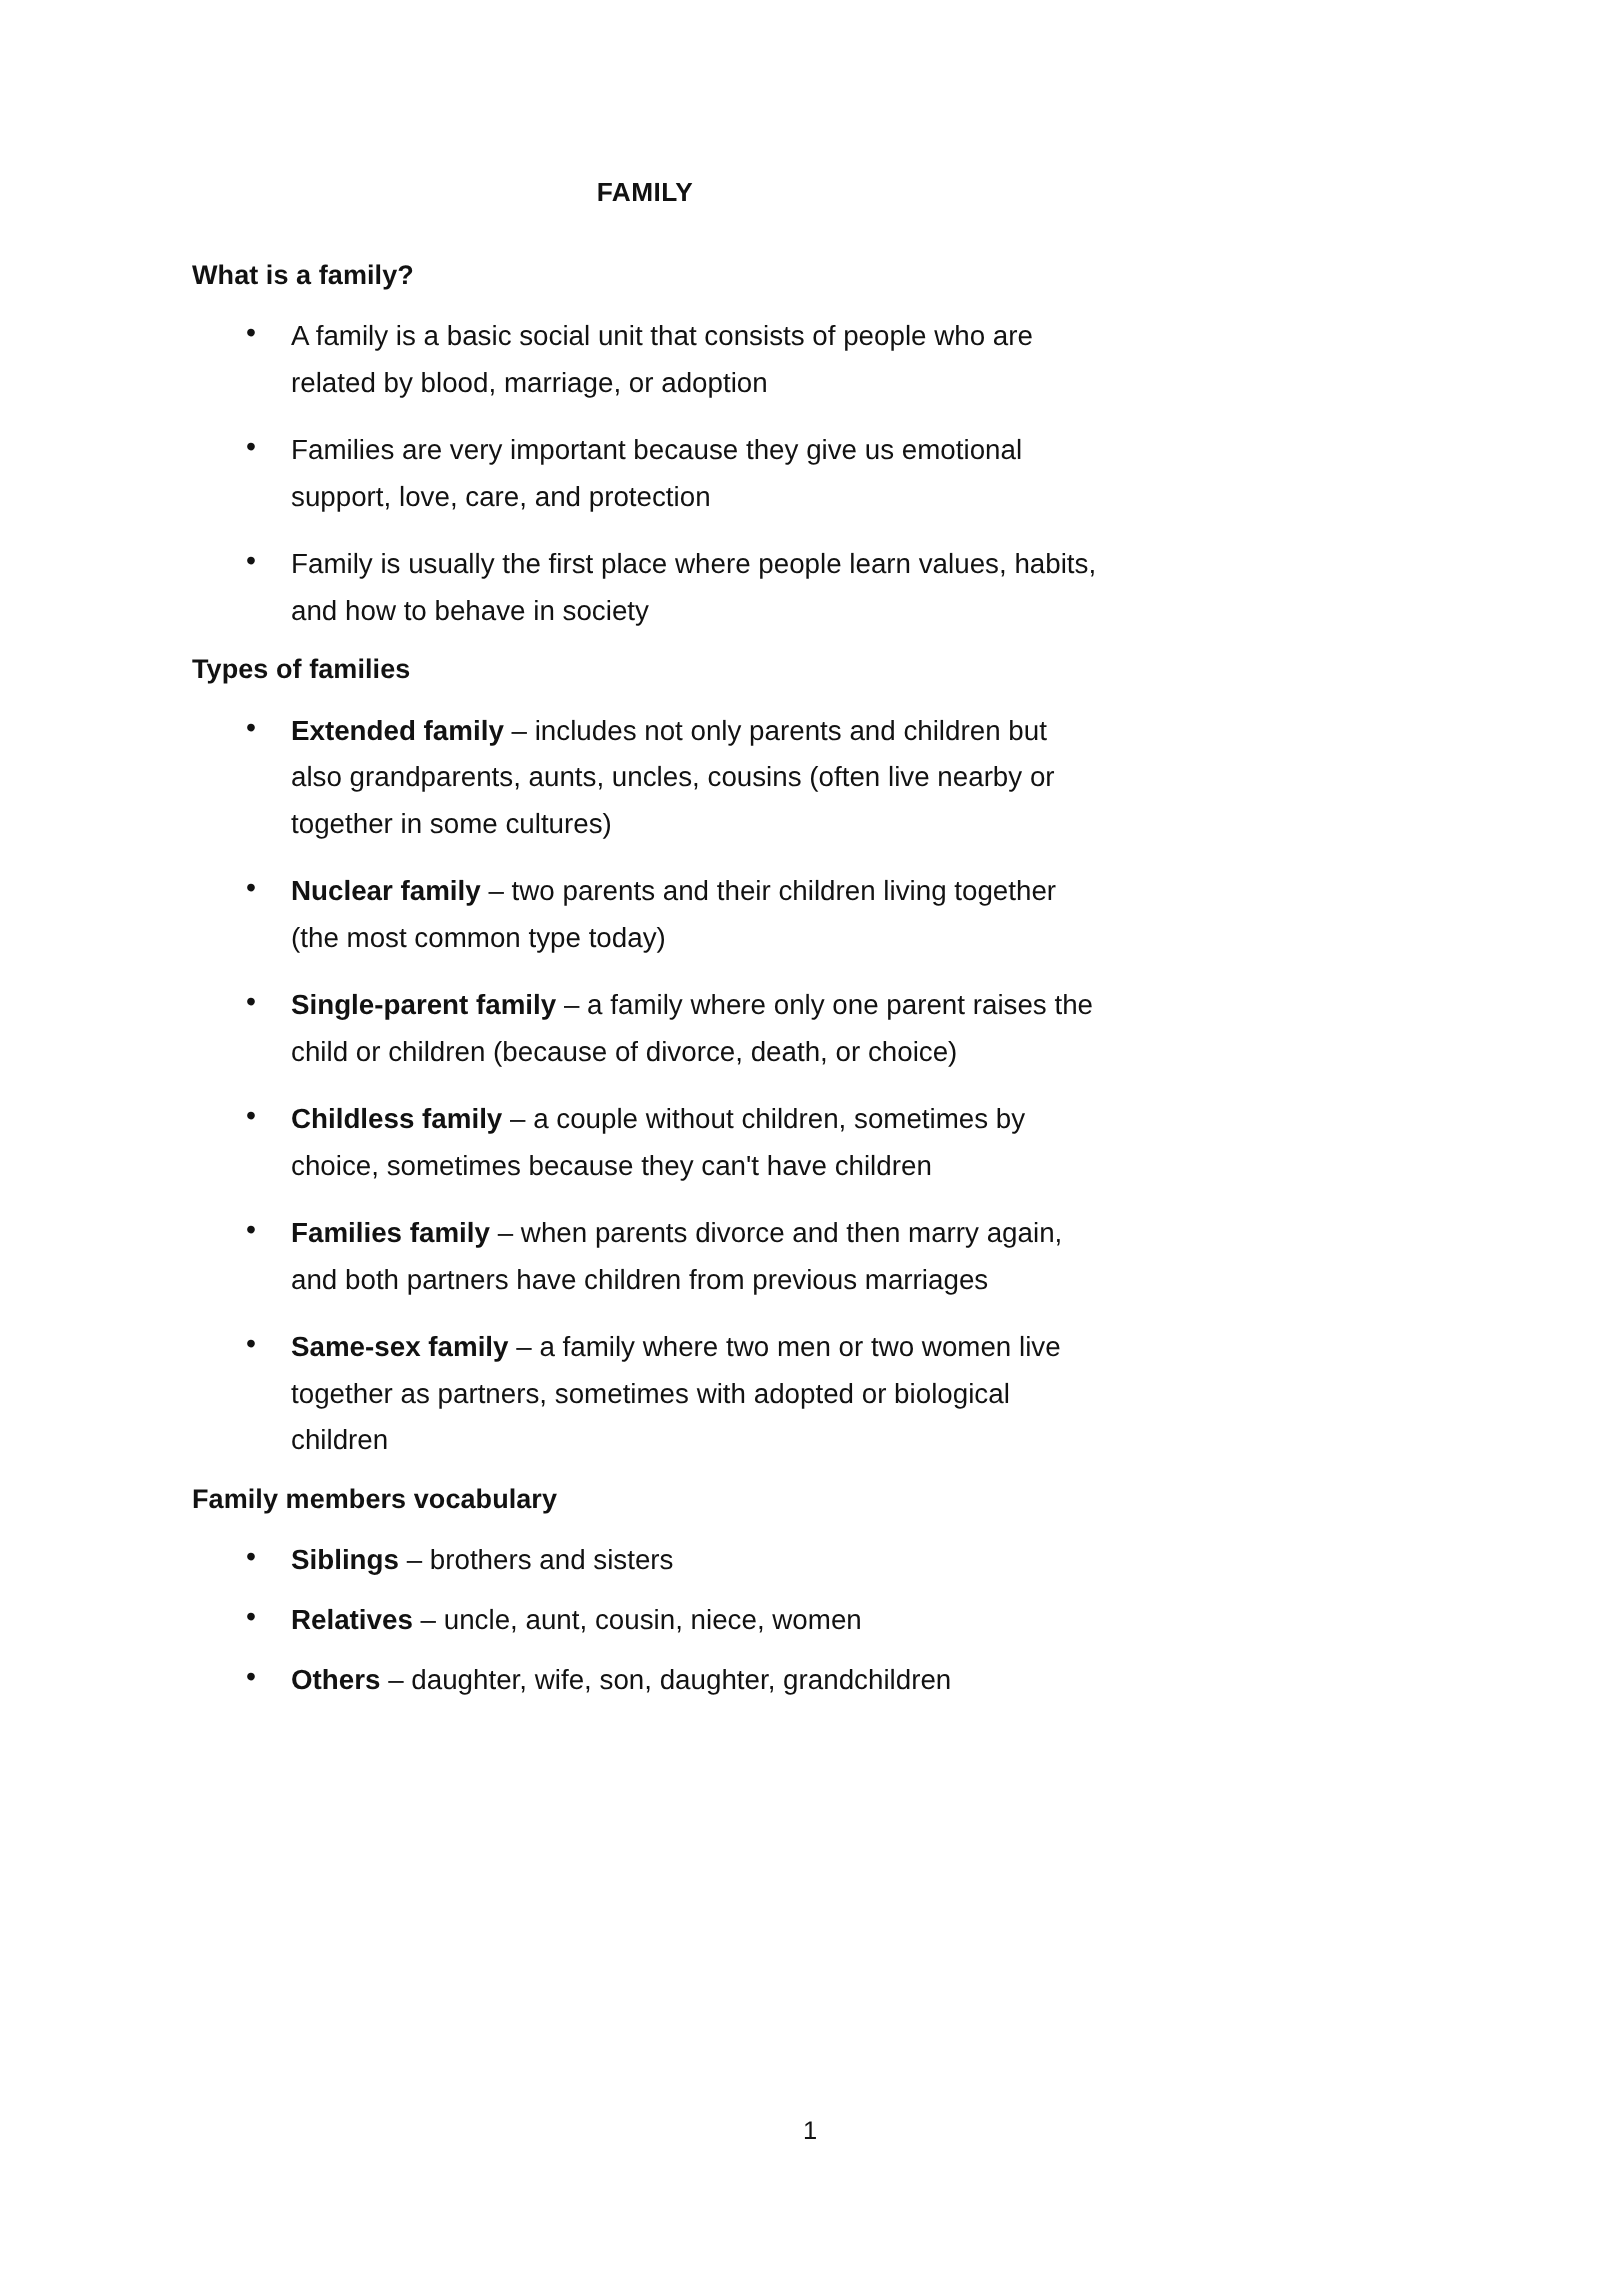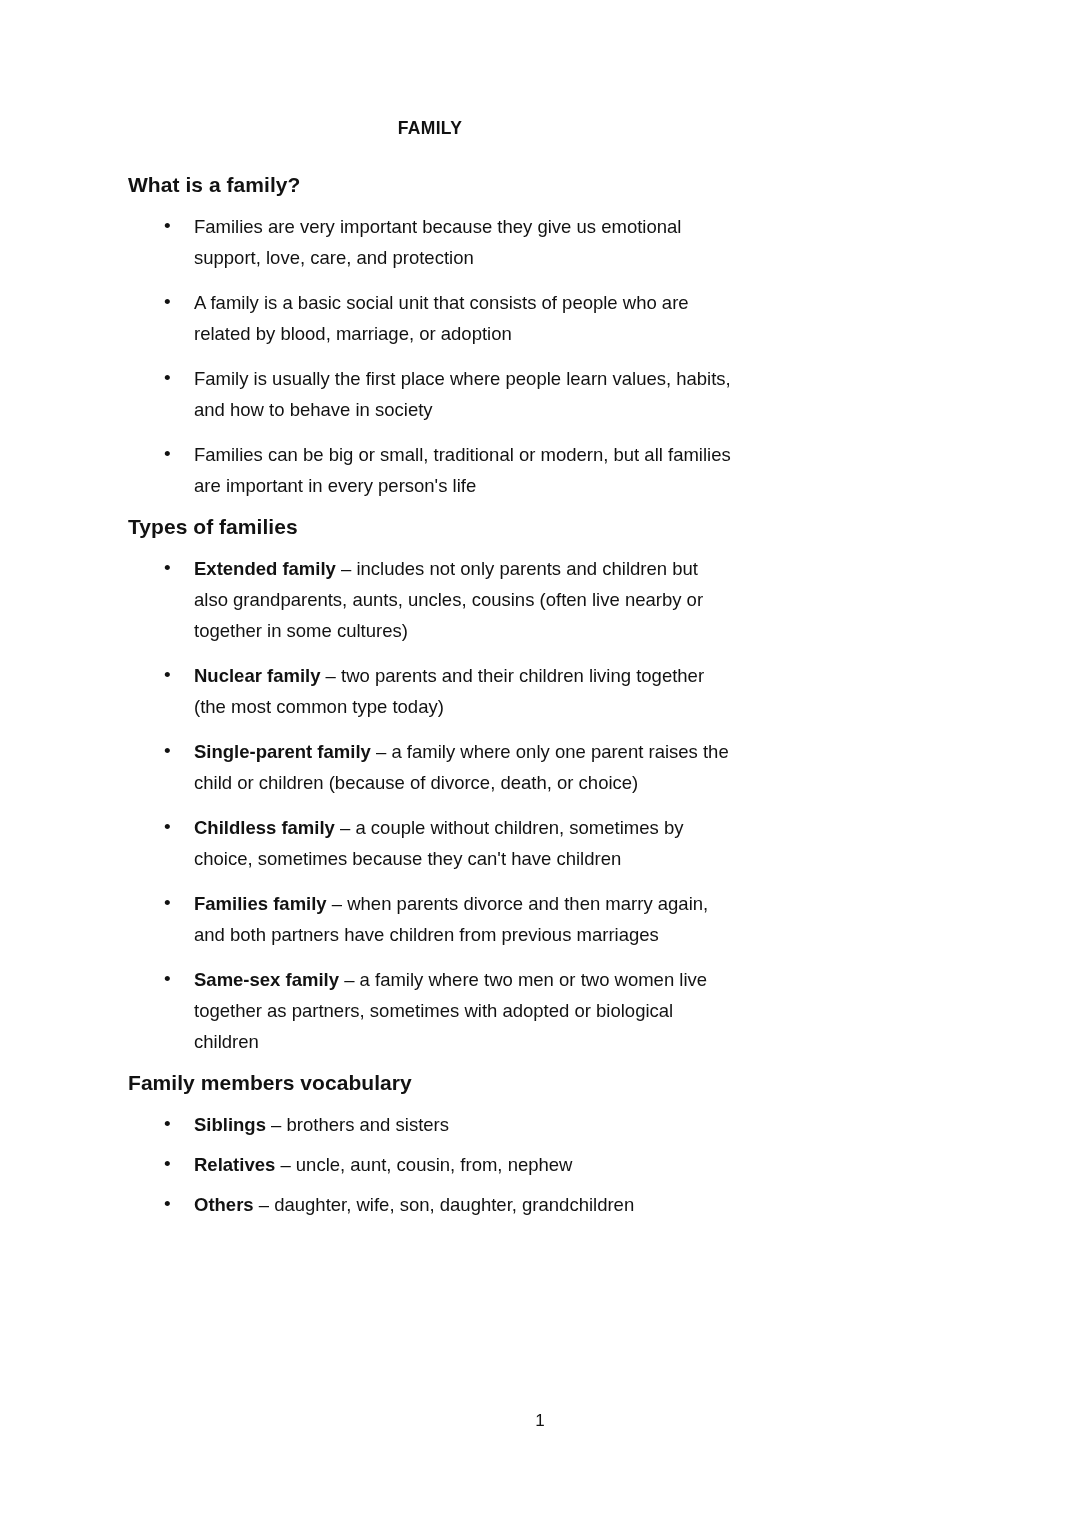--- a/index.html
+++ b/index.html
@@ -24,21 +24,21 @@
   }
   .doc-title {
     text-align: center;
     font-weight: bold;
     font-size: 17.5px;
     letter-spacing: 0.3px;
     margin: 0 0 34px 0;
   }
   .section-heading {
     font-weight: bold;
-    font-size: 21px;
+    font-size: 18px;
     margin: 0 0 14px 0;
     letter-spacing: 0.05px;
   }
   .section-heading.spaced {
   }
   ul.bullets {
     list-style: none;
     margin: 0;
     padding: 0;
   }
@@ -77,30 +77,27 @@
 </head>
 <body>
 
 <div class="page">
 
   <div class="doc-title">FAMILY</div>
 
   <div class="section-heading">What is a family?</div>
   <ul class="bullets">
     <li>
+      <span>A family is a basic social unit that consists of people who are related by blood, marriage, or adoption</span>
+    </li>
+    <li>
       <span>Families are very important because they give us emotional support, love, care, and protection</span>
     </li>
     <li>
-      <span>A family is a basic social unit that consists of people who are related by blood, marriage, or adoption</span>
-    </li>
-    <li>
       <span>Family is usually the first place where people learn values, habits, and how to behave in society</span>
-    </li>
-    <li>
-      <span>Families can be big or small, traditional or modern, but all families are important in every person's life</span>
     </li>
   </ul>
 
   <div class="section-heading spaced">Types of families</div>
   <ul class="bullets">
     <li>
       <span class="term">Extended family</span><span> – includes not only parents and children but also grandparents, aunts, uncles, cousins (often live nearby or together in some cultures)</span>
     </li>
     <li>
       <span class="term">Nuclear family</span><span> – two parents and their children living together (the most common type today)</span>
@@ -118,21 +115,21 @@
       <span class="term">Same-sex family</span><span> – a family where two men or two women live together as partners, sometimes with adopted or biological children</span>
     </li>
   </ul>
 
   <div class="section-heading spaced">Family members vocabulary</div>
   <ul class="bullets tight">
     <li>
       <span class="term">Siblings</span><span> – brothers and sisters</span>
     </li>
     <li>
-      <span class="term">Relatives</span><span> – uncle, aunt, cousin, from, nephew</span>
+      <span class="term">Relatives</span><span> – uncle, aunt, cousin, niece, women</span>
     </li>
     <li>
       <span class="term">Others</span><span> – daughter, wife, son, daughter, grandchildren</span>
     </li>
   </ul>
 
   <div class="page-number">1</div>
 </div>
 
 </body></html>

